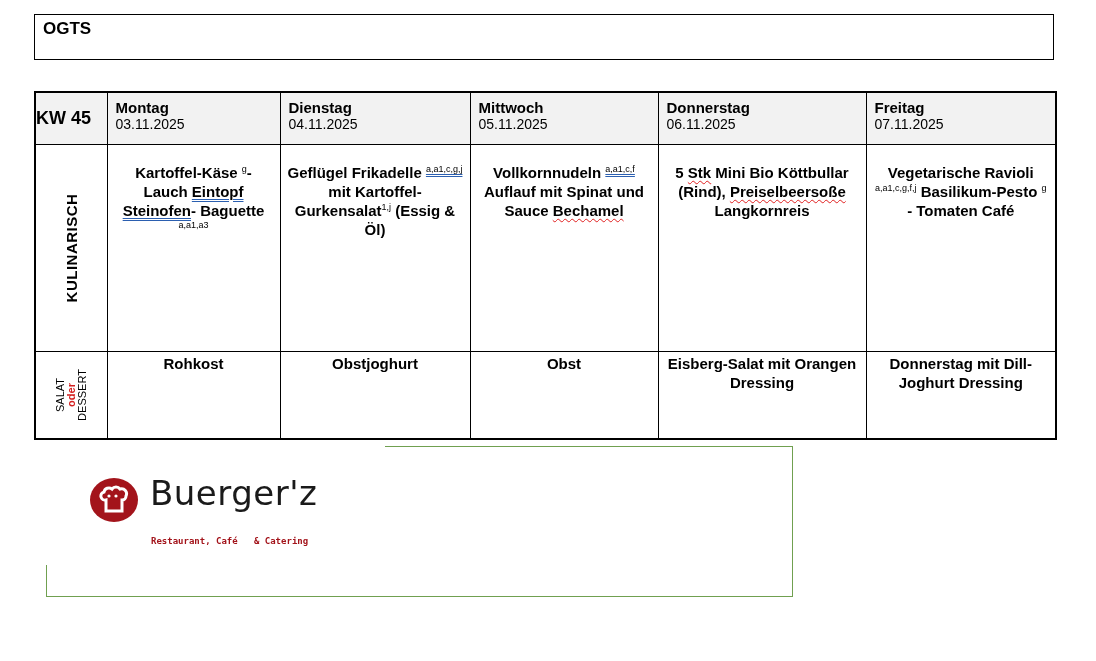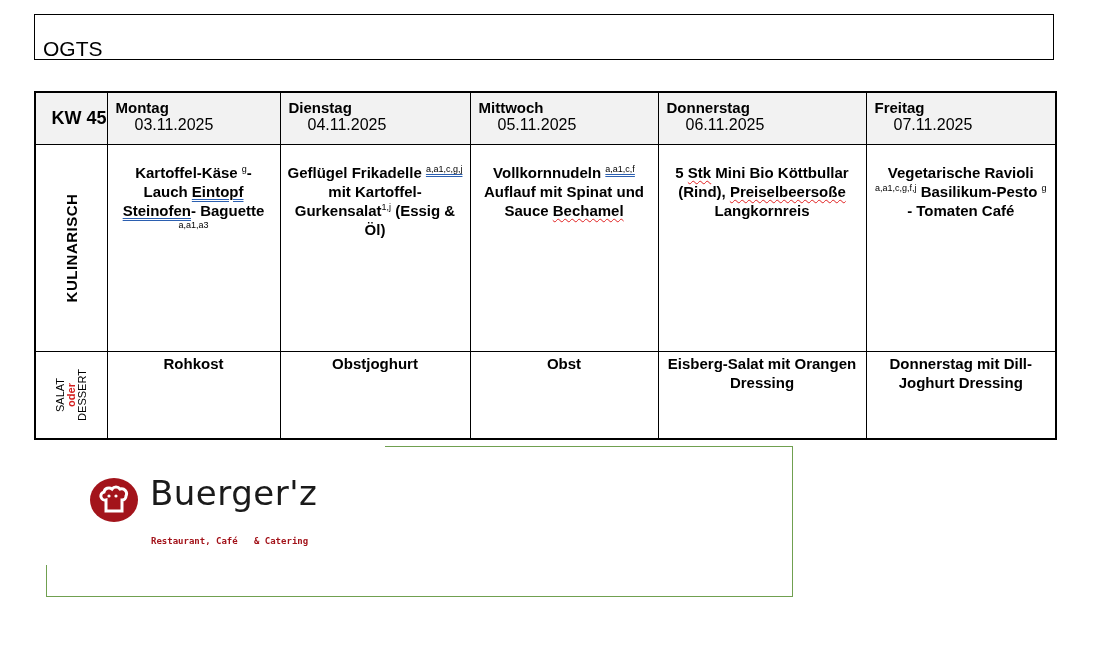--- a/index.html
+++ b/index.html
@@ -1,32 +1,32 @@
 <!DOCTYPE html>
 <html><head>
   <meta charset="utf-8">
   <style>
     html, body { margin: 0; padding: 0; background: #ffffff; }
     body { width: 1096px; height: 661px; position: relative; overflow: hidden;
            font-family: "Liberation Sans", sans-serif; color: #000; }
 
     .header-box { position: absolute; left: 34px; top: 14px; width: 1020px; height: 46px;
                   border: 1px solid #000; box-sizing: border-box; padding: 3px 0 0 8px; }
-    .header-box .line { font-weight: normal; font-size: 21px; line-height: 21px; margin-top: 20px; }
+    .header-box .line { font-weight: bold; font-size: 17px; line-height: 21px; }
     .squiggle-red { text-decoration: underline wavy #e02020; text-decoration-thickness: 1px; text-underline-offset: 2px; }
     .underline-blue { text-decoration: underline double #2b5fb0; text-decoration-thickness: 1px; text-underline-offset: 2px; }
 
     table.menu { position: absolute; left: 34px; top: 91px; width: 1021px; border-collapse: collapse;
                  table-layout: fixed; border: 2px solid #000; }
     table.menu td, table.menu th { border: 1px solid #000; padding: 0; vertical-align: top; }
     .hdr-row td { background: #f2f2f2; height: 45px; }
-    .kw { font-weight: bold; font-size: 18px; text-align: right; vertical-align: middle !important; }
+    .kw { font-weight: bold; font-size: 18px; text-align: left; vertical-align: middle !important; }
     .day-cell { padding: 6px 0 0 8px !important; }
     .day-name { font-weight: bold; font-size: 15px; line-height: 17px; display: block; }
-    .day-date { font-size: 16px; line-height: 17px; display: block; margin-left: 19px; }
+    .day-date { font-size: 14px; line-height: 17px; display: block; }
 
     .kul-row td { height: 188px; }
     .des-row td { height: 84px; }
 
     .side-label { position: relative; }
     .vert { position: absolute; left: 50%; top: 50%; transform: translate(-50%, -50%) rotate(-90deg);
             white-space: nowrap; text-align: center; }
     .vert.kul { font-weight: bold; font-size: 15px; letter-spacing: 0.5px; }
     .vert.des { font-size: 11px; line-height: 11px; }
     .oder { color: #d42020; font-weight: bold; display: block; }

